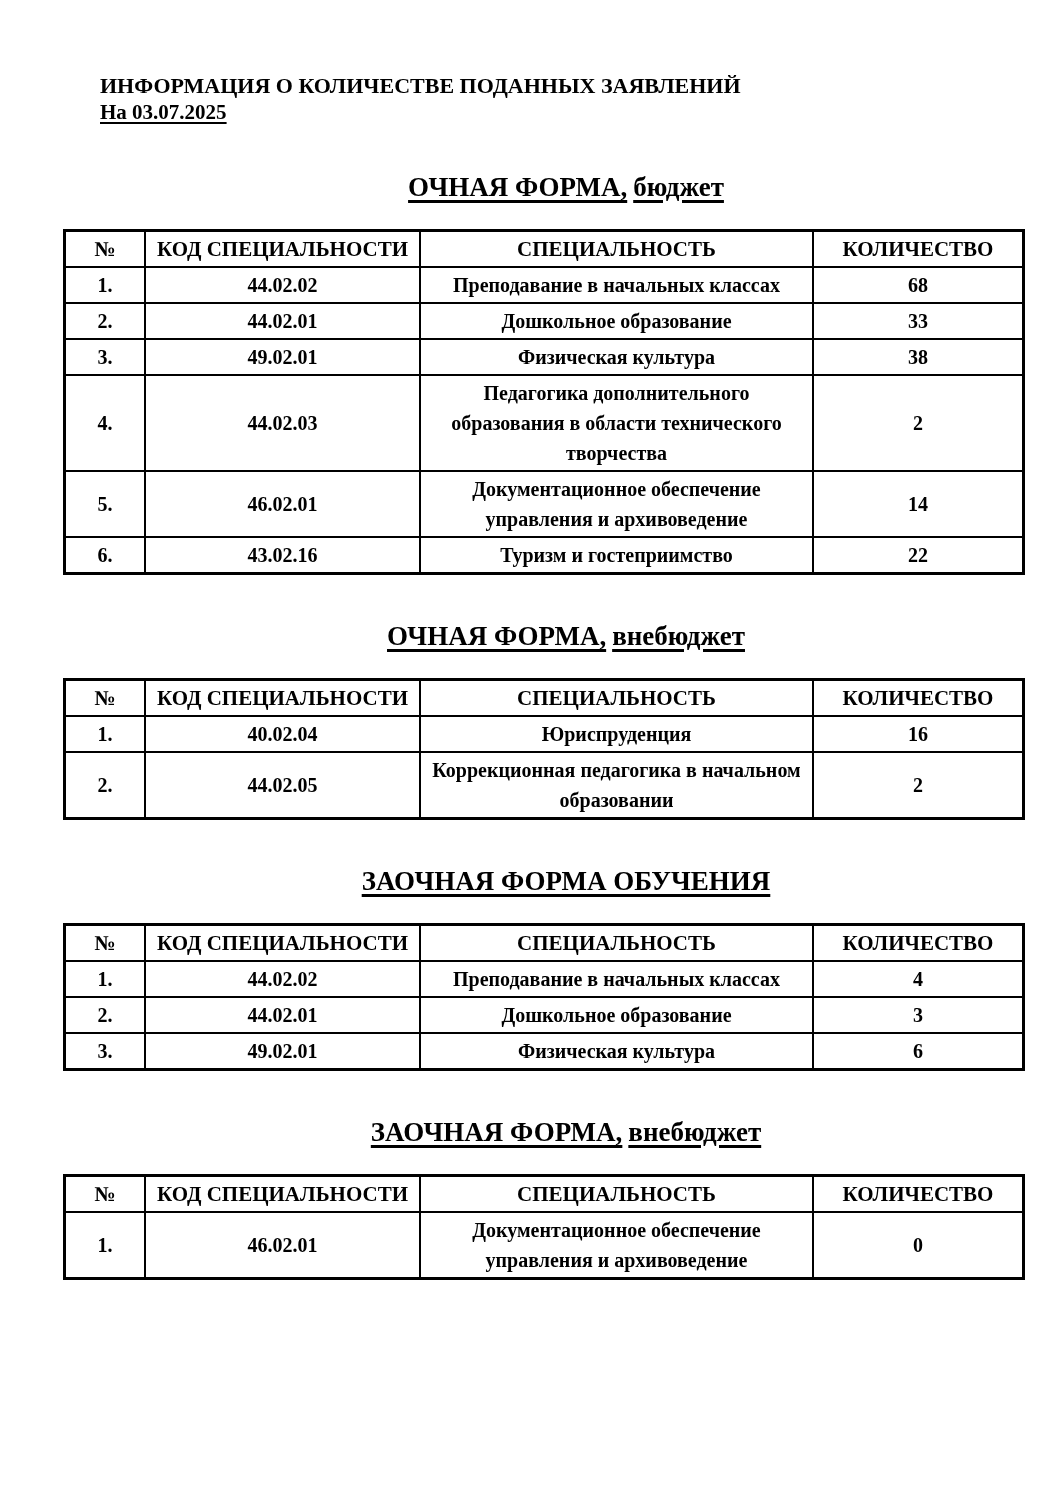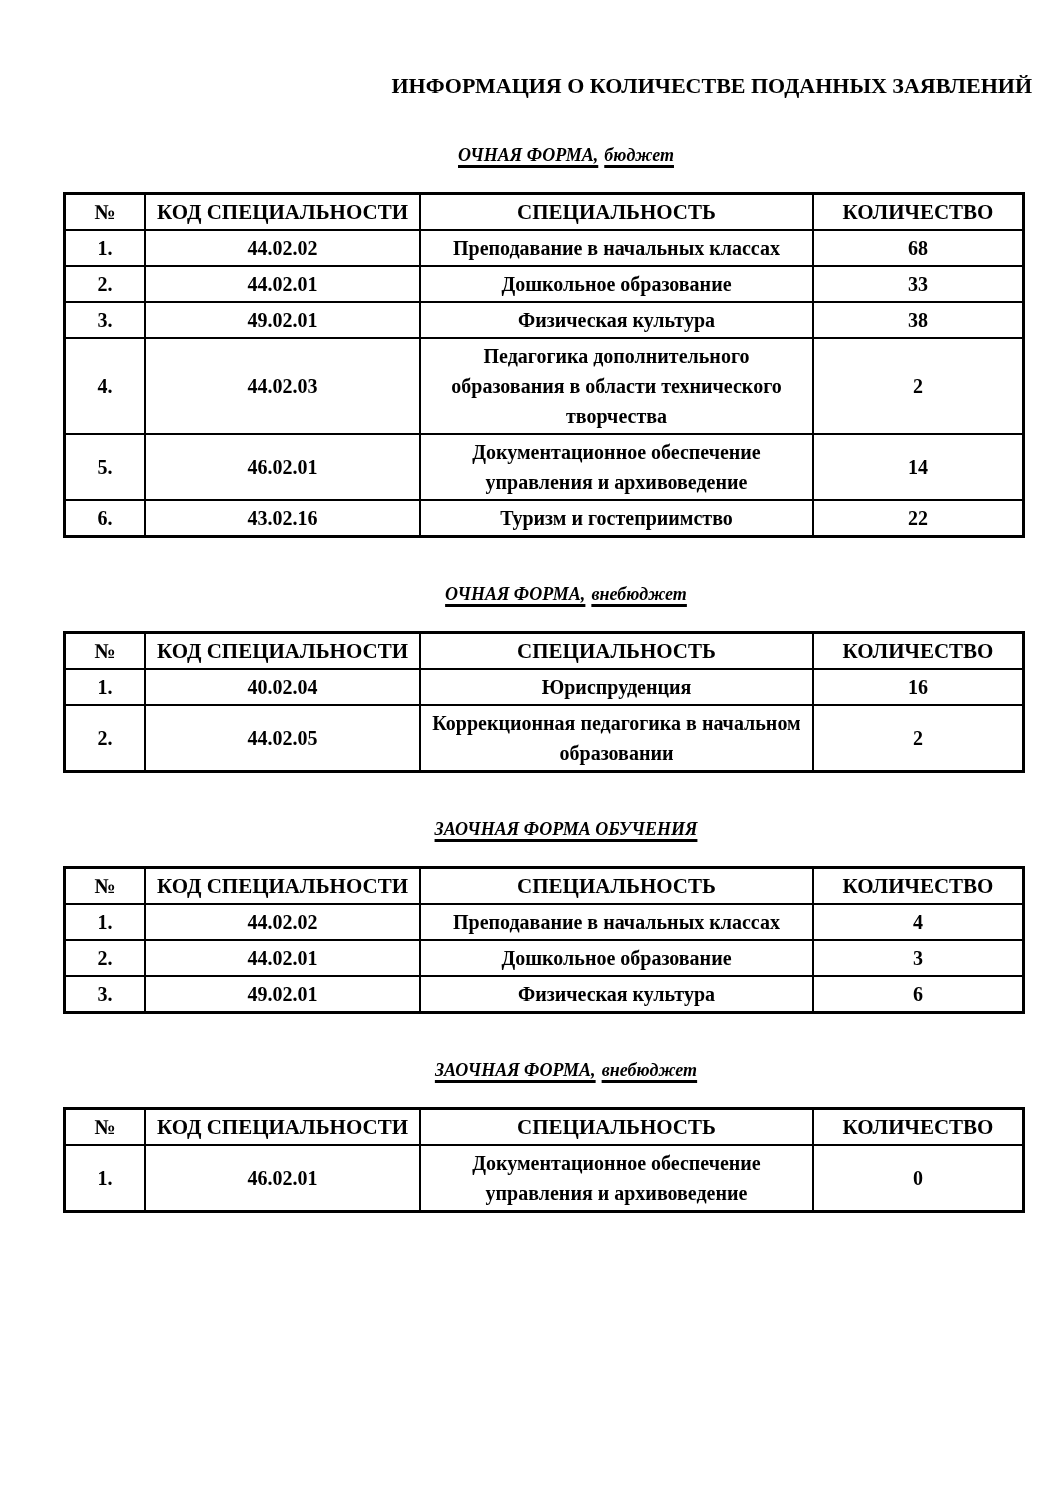--- a/index.html
+++ b/index.html
@@ -13,21 +13,21 @@
     width: 1058px;
     min-height: 1497px;
     box-sizing: border-box;
     padding-top: 72px;
   }
   .content {
     width: 932px;
     margin: 0 auto;
   }
   .doc-title-block {
-    text-align: right;
+    text-align: left;
     position: relative;
     left: 37px;
     font-weight: bold;
   }
   .doc-title {
     font-size: 22px;
     line-height: 27px;
     margin: 0;
   }
   .doc-date {
@@ -36,23 +36,22 @@
     margin: 0;
     text-decoration: underline;
     text-decoration-thickness: 2px;
     text-underline-offset: 3px;
   }
   .section-heading {
     text-align: center;
     position: relative;
     left: 37px;
     font-weight: bold;
-    font-size: 18px;
+    font-size: 27px;
     margin: 46px 0 26px 0;
-    font-style: italic;
   }
   .heading-underline {
     text-decoration: underline;
     text-decoration-thickness: 2.5px;
     text-underline-offset: 4px;
   }
   .h-sub { margin-left: 6px; }
   .h-sub:empty { margin-left: 0; }
   table {
     width: 932px;
@@ -78,20 +77,21 @@
   .section { margin: 0; }
   .spacer-bottom { height: 180px; }
 </style>
 </head>
 <body>
 
 <div class="content">
 
   <div class="doc-title-block">
     <p class="doc-title">ИНФОРМАЦИЯ О КОЛИЧЕСТВЕ ПОДАННЫХ ЗАЯВЛЕНИЙ</p>
+    <p class="doc-date">На 03.07.2025</p>
   </div>
 
   <div class="section">
     <h2 class="section-heading">
       <span class="heading-underline">
         <span class="h-main">ОЧНАЯ ФОРМА,</span><span class="h-sub">бюджет</span>
       </span>
     </h2>
     <table>
       <thead>

